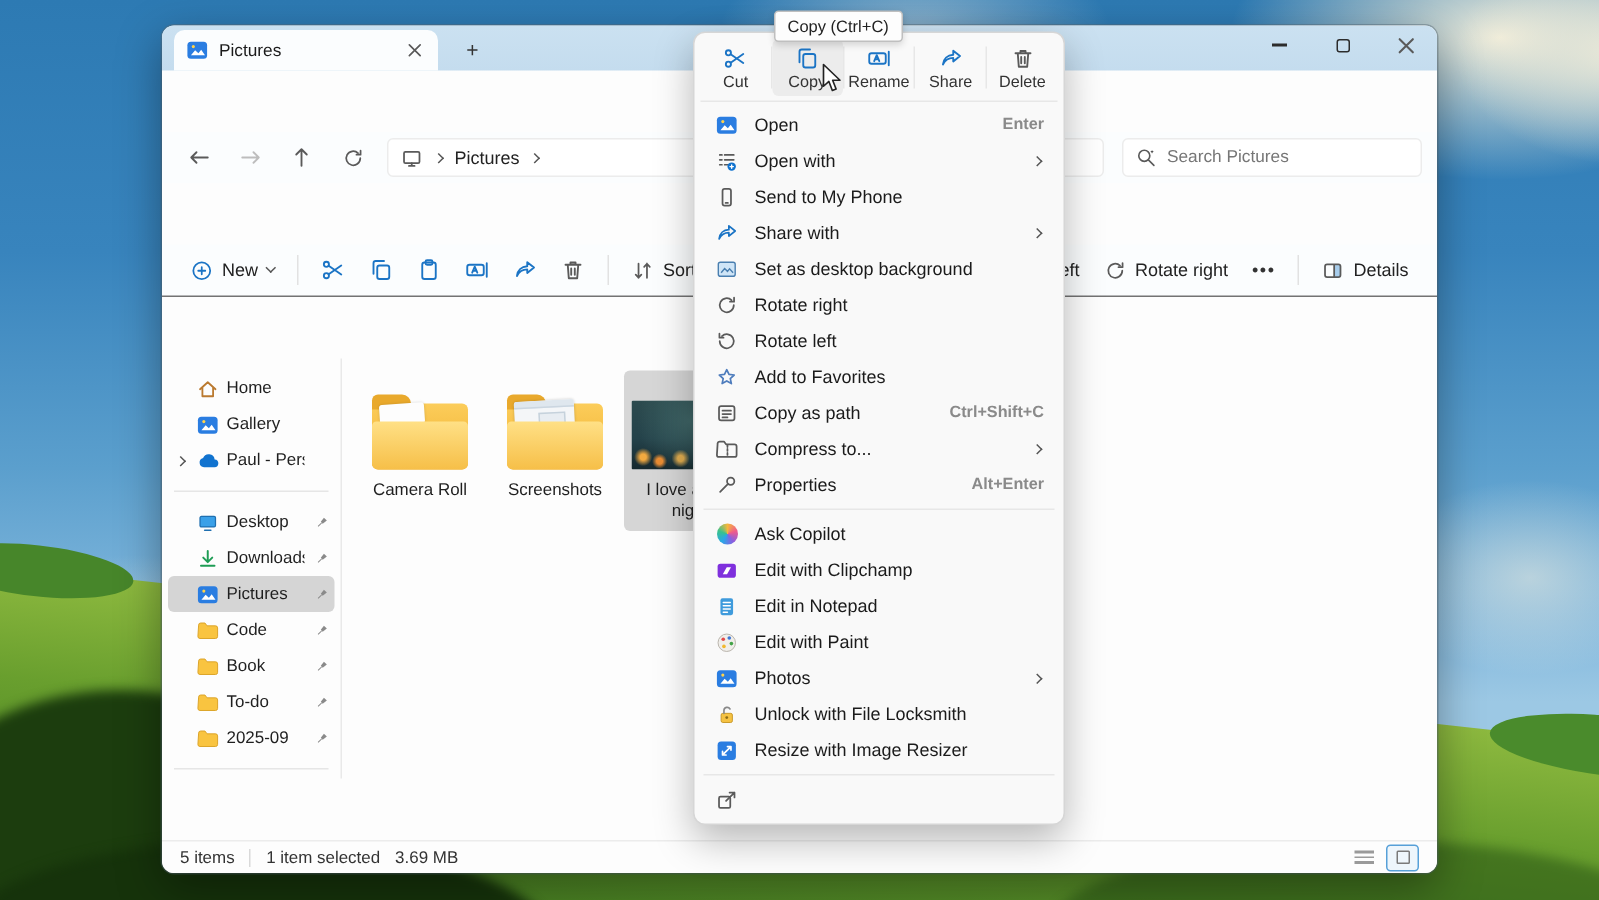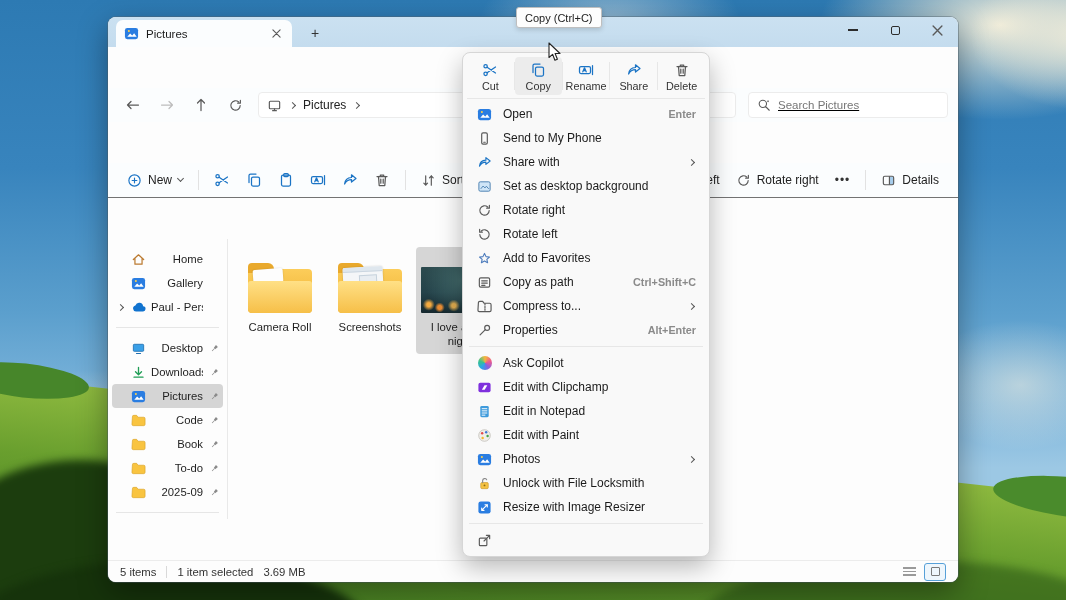--- a/index.html
+++ b/index.html
@@ -41,34 +41,34 @@
   .caption { margin-left:auto; display:flex; align-self:flex-start; height:26px; }
   .cap-btn { width:42px; height:26px; display:flex; align-items:center; justify-content:center; }
   .ico-min { width:10px; height:1.4px; background:#2c2c2c; }
   .ico-max { width:9px; height:9px; border:1.2px solid #2c2c2c; border-radius:2px; }
 
   .navbar { height:34px; background:#fbfdfe; display:flex; align-items:center; padding:0 10px; gap:4px; flex:0 0 auto; }
   .nav-btn { width:30px; height:26px; display:flex; align-items:center; justify-content:center; border-radius:4px; font-size:14px; color:#2e2e2e; }
   .nav-btn.disabled { color:#b3b3b3; }
   .addressbar { height:26px; flex:1; margin-left:4px; background:#fff; border:1px solid #ececec; border-radius:4px; display:flex; align-items:center; padding:0 8px; gap:8px; }
   .crumb { font-size:12px; color:#222; }
-  .searchbox { width:200px; height:26px; margin-left:8px; background:#fff; border:1px solid #ececec; border-radius:4px; display:flex; align-items:center; padding:0 8px; gap:7px;text-decoration:underline; }
+  .searchbox { width:200px; height:26px; margin-left:8px; background:#fff; border:1px solid #ececec; border-radius:4px; display:flex; align-items:center; padding:0 8px; gap:7px; }
   .search-ph { font-size:11.5px; color:#767676; }
 
   .toolbar { height:35px; background:#fbfdfe; border-bottom:1px solid #737373; display:flex; align-items:center; padding:0 12px; gap:2px; flex:0 0 auto; }
   .tb-btn { display:flex; align-items:center; gap:6px; padding:0 7px; height:28px; border-radius:4px; font-size:12px; color:#222; }
   .tb-sep { width:1px; height:20px; background:#e2e2e2; margin:0 6px; }
   .tb-right { margin-left:auto; display:flex; align-items:center; gap:2px; }
   .cv { display:inline-block; width:5px; height:5px; border-right:1.2px solid #555; border-bottom:1.2px solid #555; }
   .cv-d { transform:rotate(45deg); margin-top:-3px; }
   .cv-r { transform:rotate(-45deg); }
 
   .winbody { flex:1; display:flex; min-height:0; }
   .sidebar { width:120px; border-right:1px solid #e9e9e9; padding-top:8px; overflow:hidden; flex:0 0 auto; }
-  .srow { height:24px; display:flex; align-items:center; margin:0 4px; padding:0 2px; border-radius:4px; gap:4px;text-align:right; }
+  .srow { height:24px; display:flex; align-items:center; margin:0 4px; padding:0 2px; border-radius:4px; gap:4px; }
   .srow.sel { background:#d5d5d5; }
   .sch { width:12px; display:flex; justify-content:center; }
   .sic { width:17px; display:flex; justify-content:center; flex:0 0 auto; }
   .slbl { flex:1; font-size:11.3px; color:#1f1f1f; white-space:nowrap; overflow:hidden; }
   .spin { width:14px; display:flex; justify-content:center; flex:0 0 auto; }
   .ssep { height:1px; background:#e6e6e6; margin:8px 8px; }
 
   .content { flex:1; padding:8px 0 0 8px; display:flex; align-items:flex-start; }
   .tile { width:88px; padding:4px 2px 6px; border-radius:4px; display:flex; flex-direction:column; align-items:center; margin-right:2px; }
   .tile.sel { background:#d6d6d6; }
@@ -96,21 +96,21 @@
 
   .statusbar { height:22px; border-top:1px solid #ececec; display:flex; align-items:center; padding:0 12px; gap:10px; font-size:11.3px; color:#333; flex:0 0 auto; background:#fdfdfd; }
   .st-sep { width:1px; height:12px; background:#d9d9d9; }
   .st-right { margin-left:auto; display:flex; align-items:center; gap:8px; }
   .v-list { display:flex; flex-direction:column; gap:2px; }
   .v-list i { width:13px; height:1.6px; background:#9a9a9a; }
   .v-large { width:22px; height:18px; border:1.6px solid #57a0d8; border-radius:3px; display:flex; align-items:center; justify-content:center; background:#eef6fc; }
   .v-large i { width:9px; height:9px; border:1.6px solid #7a7a7a; border-radius:1px; }
 
   
-  .cmenu { position:absolute; left:462px; top:52px; width:248px; background:#f9f9f9; border:1px solid #d6d6d6; border-radius:8px;
+  .cmenu { position:absolute; left:462px; top:21px; width:248px; background:#f9f9f9; border:1px solid #d6d6d6; border-radius:8px;
     box-shadow:0 10px 26px rgba(0,0,0,.28); padding:4px; z-index:40; }
   .qband { display:flex; align-items:stretch; border-bottom:1px solid #e7e7e7; padding-bottom:3px; margin-bottom:3px; }
   .qbtn { flex:1; display:flex; flex-direction:column; align-items:center; justify-content:center; gap:2px; padding:5px 0 3px; border-radius:4px; }
   .qbtn.hover { background:#ececec; }
   .qlbl { font-size:10.8px; color:#333; }
   .qsep { width:1px; background:#e7e7e7; margin:5px 0; }
   .mrow { height:24px; display:flex; align-items:center; gap:10px; padding:0 9px; border-radius:4px; }
   .mic { width:17px; display:flex; justify-content:center; flex:0 0 auto; }
   .mlbl { flex:1; font-size:12px; color:#1b1b1b; white-space:nowrap; }
   .msc { font-size:10.8px; color:#8a8a8a;font-weight:bold; }
@@ -629,20 +629,31 @@
             <rect x="1" y="2" width="14" height="12" rx="2.5" fill="#2a7de1"></rect>
             <path d="M3.5 11.5l3-3.5 2.3 2.2 2-2.5 2.7 3.8z" fill="#fff"></path>
             <circle cx="5.2" cy="5.4" r="1.1" fill="#ffd24a"></circle>
           </svg>
         </span>
       <span class="mlbl">Open</span>
       <span class="msc">Enter</span>
     </div>
     <div class="mrow">
       <span class="mic">
+          <svg width="15" height="15" viewBox="0 0 16 16">
+            <path d="M3 3.5h1.6M3 7h1.6M3 10.5h1.6M6.5 3.5H13M6.5 7H13M6.5 10.5h3" stroke="#5a5a5a" stroke-width="1.2" stroke-linecap="round"></path>
+            <circle cx="11.5" cy="11.8" r="3" fill="#1173cf"></circle>
+            <path d="M10.3 11.8h2.4M11.5 10.6v2.4" stroke="#fff" stroke-width="1" stroke-linecap="round"></path>
+          </svg>
+        </span>
+      <span class="mlbl">Open with</span>
+      <span class="cv cv-r msub"></span>
+    </div>
+    <div class="mrow">
+      <span class="mic">
           <svg width="15" height="15" viewBox="0 0 16 16" class="oic">
             <rect x="5" y="2" width="6" height="12" rx="1.5"></rect>
             <path d="M7.2 12h1.6"></path>
           </svg>
         </span>
       <span class="mlbl">Send to My Phone</span>
     </div>
     <div class="mrow">
       <span class="mic">
           <svg width="15" height="15" viewBox="0 0 16 16" class="blu">

